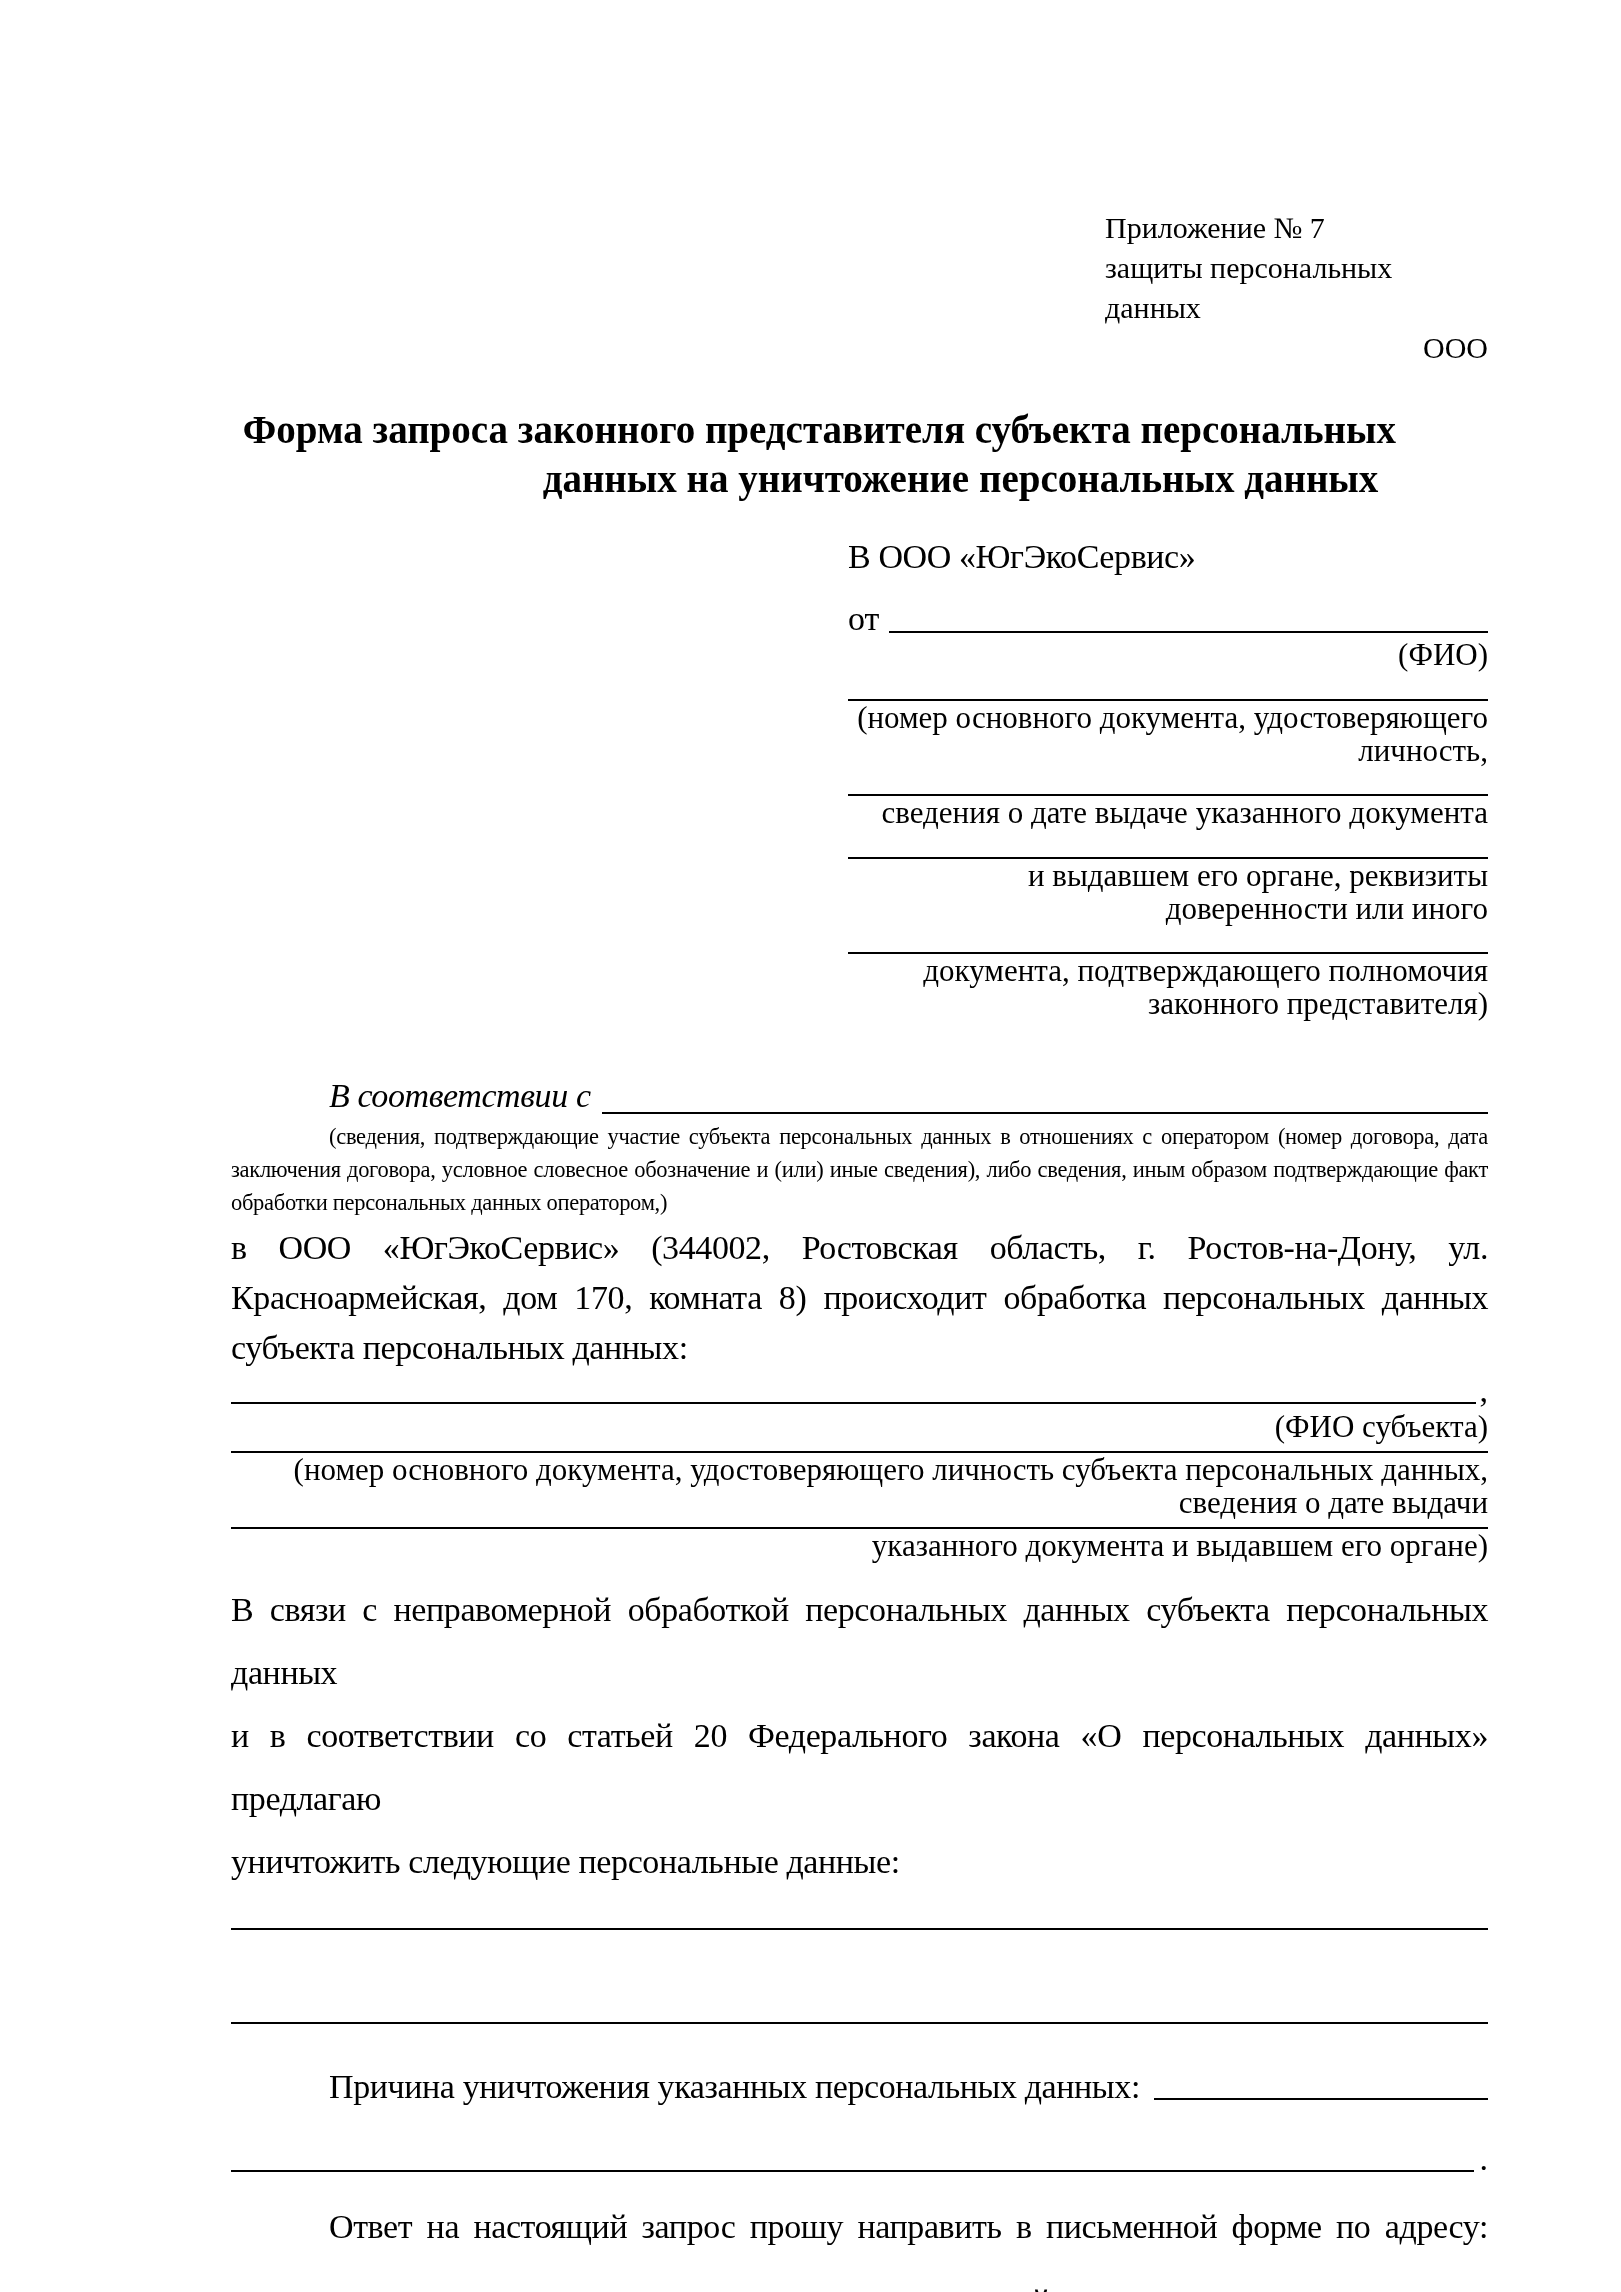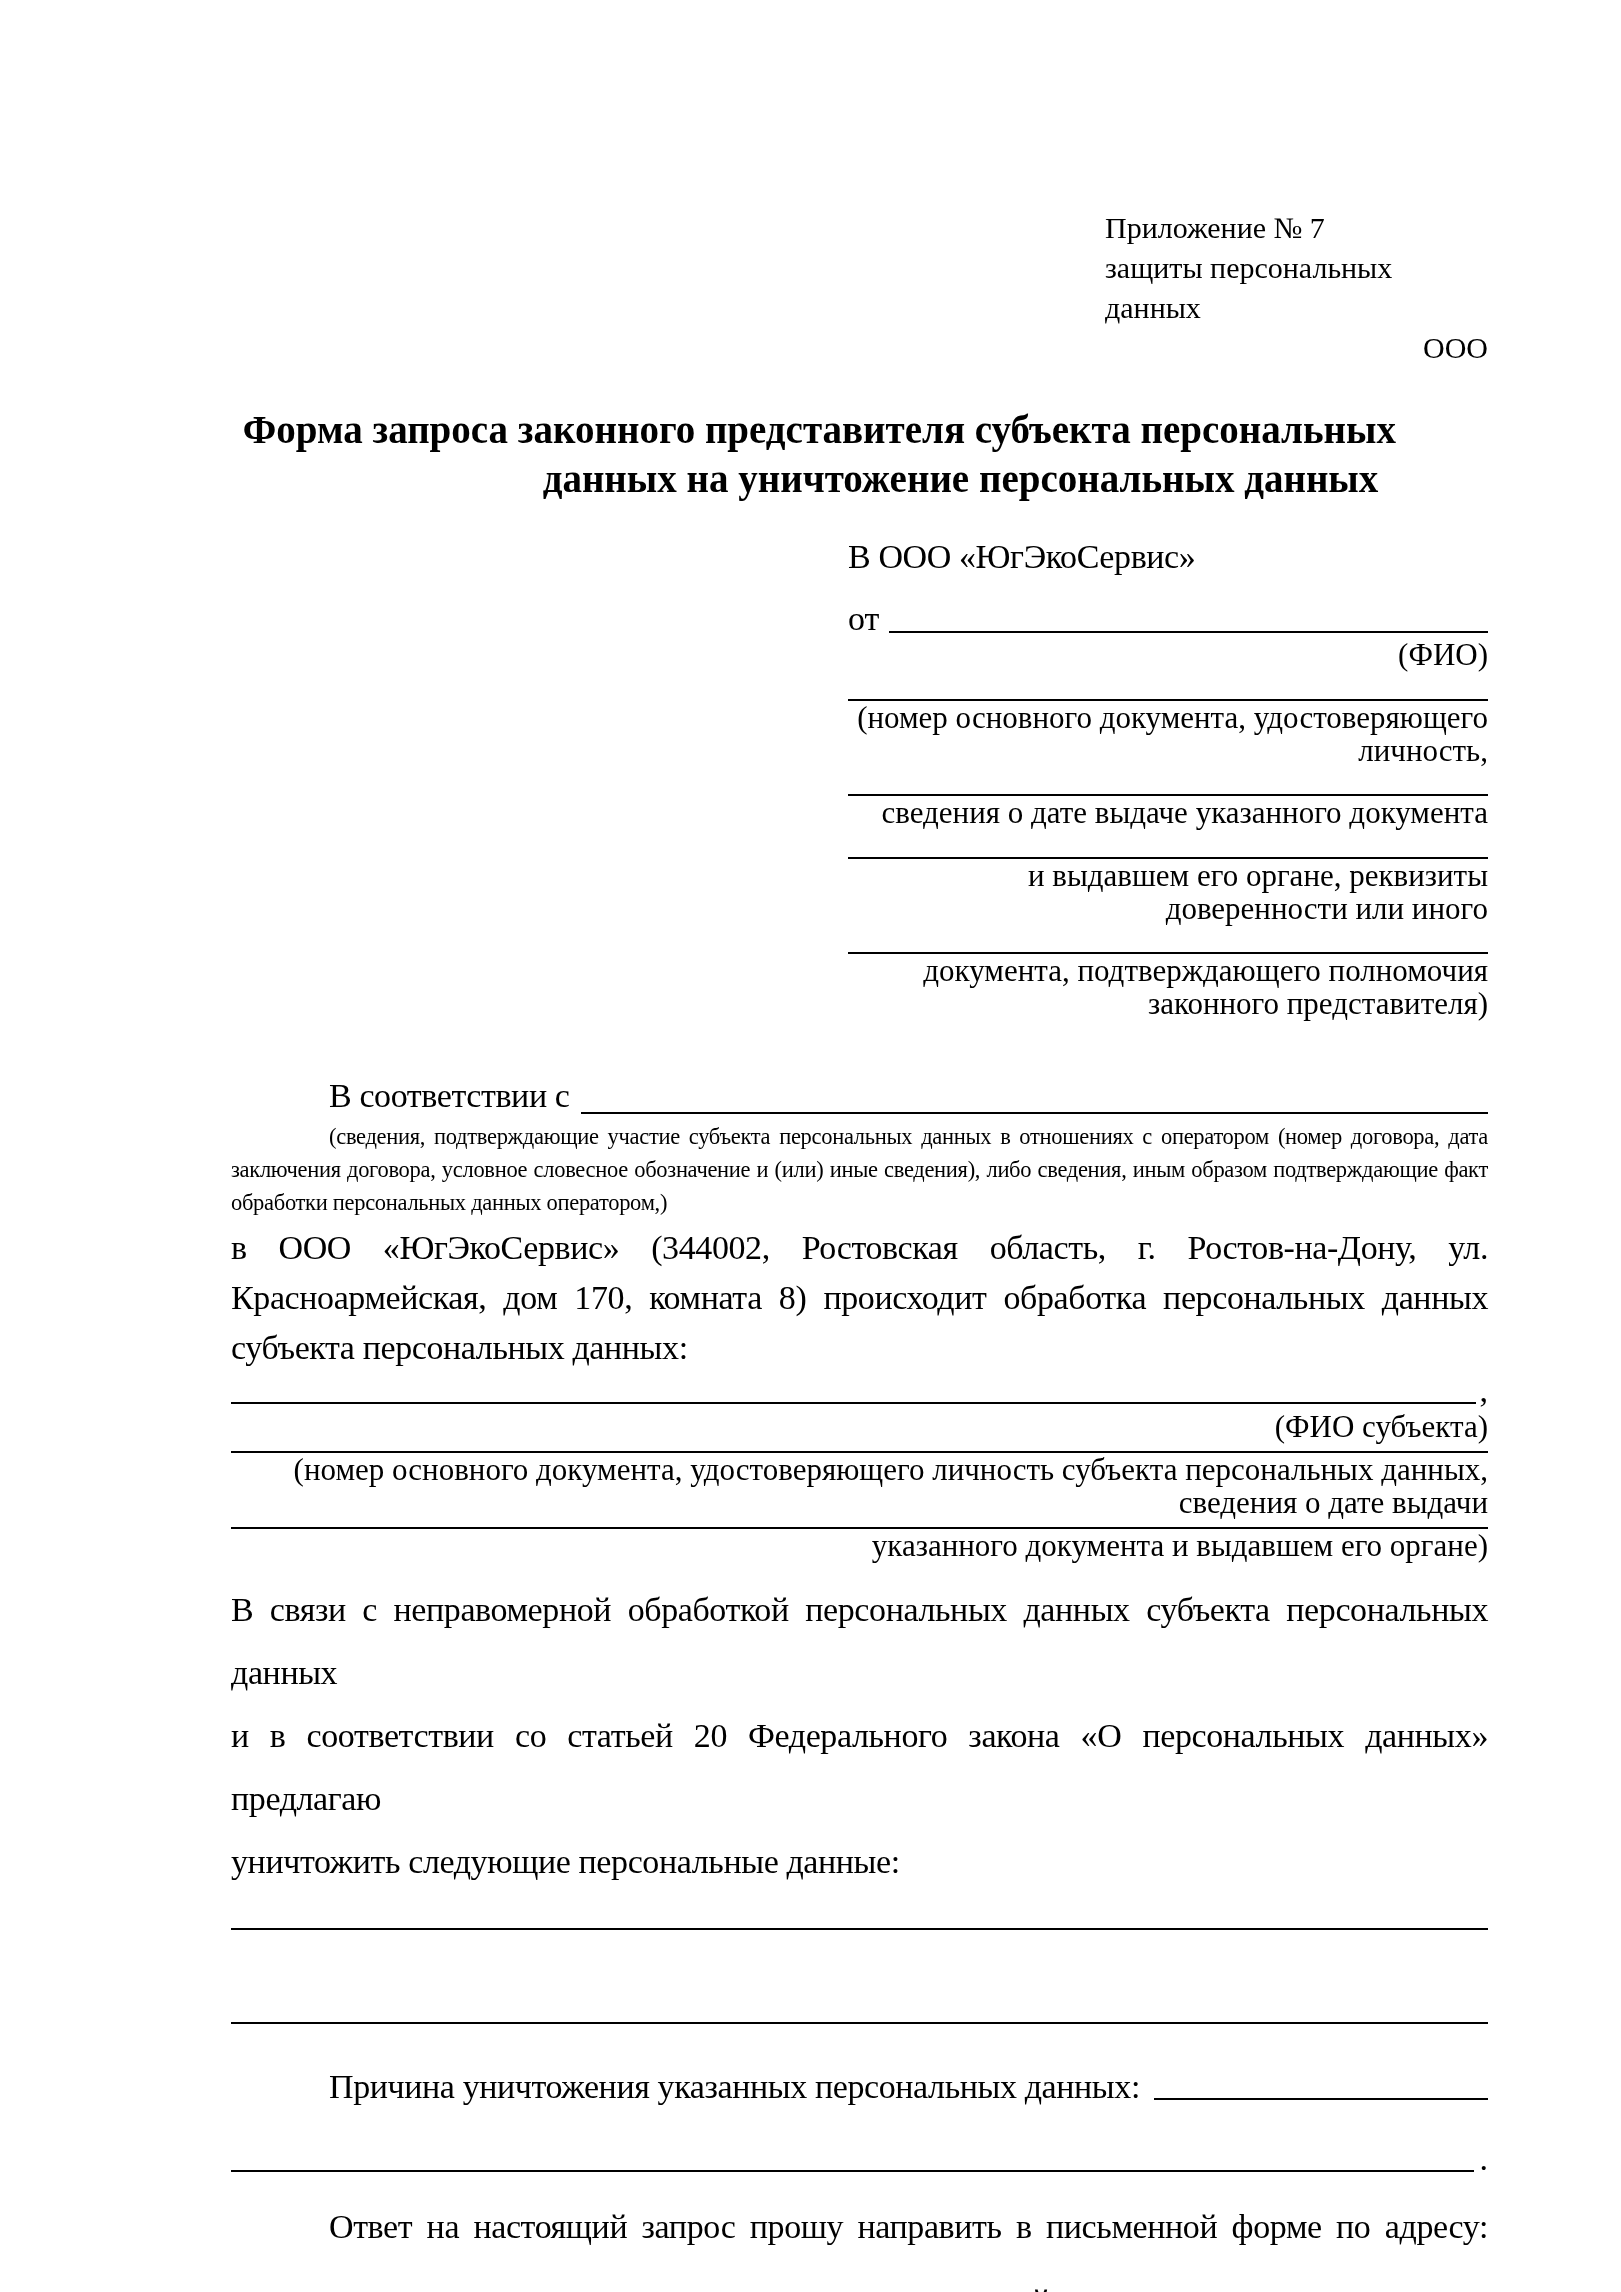--- a/index.html
+++ b/index.html
@@ -40,21 +40,21 @@
 
   .fill { flex: 1 1 auto; border-bottom: 2px solid #000; margin-bottom: 5.9px; }
   .hline { border-bottom: 2px solid #000; height: 2px; }
 
   .cap { font-size: 31px; line-height: 33px; text-align: right; }
 
   .addr .unit { margin-top: 27.4px; }
 
   
   .sootv { margin-top: 55px; display: flex; align-items: flex-end; height: 45px; }
-  .sootv .lbl { padding-left: 98px; padding-right: 11.8px; white-space: nowrap; }
+  .sootv .lbl { padding-left: 98px; padding-right: 11.8px; white-space: nowrap; font-style: italic; }
 
   .fineprint { font-size: 22.5px; letter-spacing: -0.3px; line-height: 33px; }
   .fineprint .fp1 { padding-left: 98px; text-align: justify; text-align-last: justify; }
   .fineprint .fp2 { text-align: justify; text-align-last: justify; }
 
   .bodypar { margin-top: 3.9px; font-size: 34px; letter-spacing: -0.4px; line-height: 50px; }
   .jline { text-align: justify; text-align-last: justify; }
 
   
   .line-comma { display: flex; align-items: flex-end; height: 37px; font-size: 34px; }

